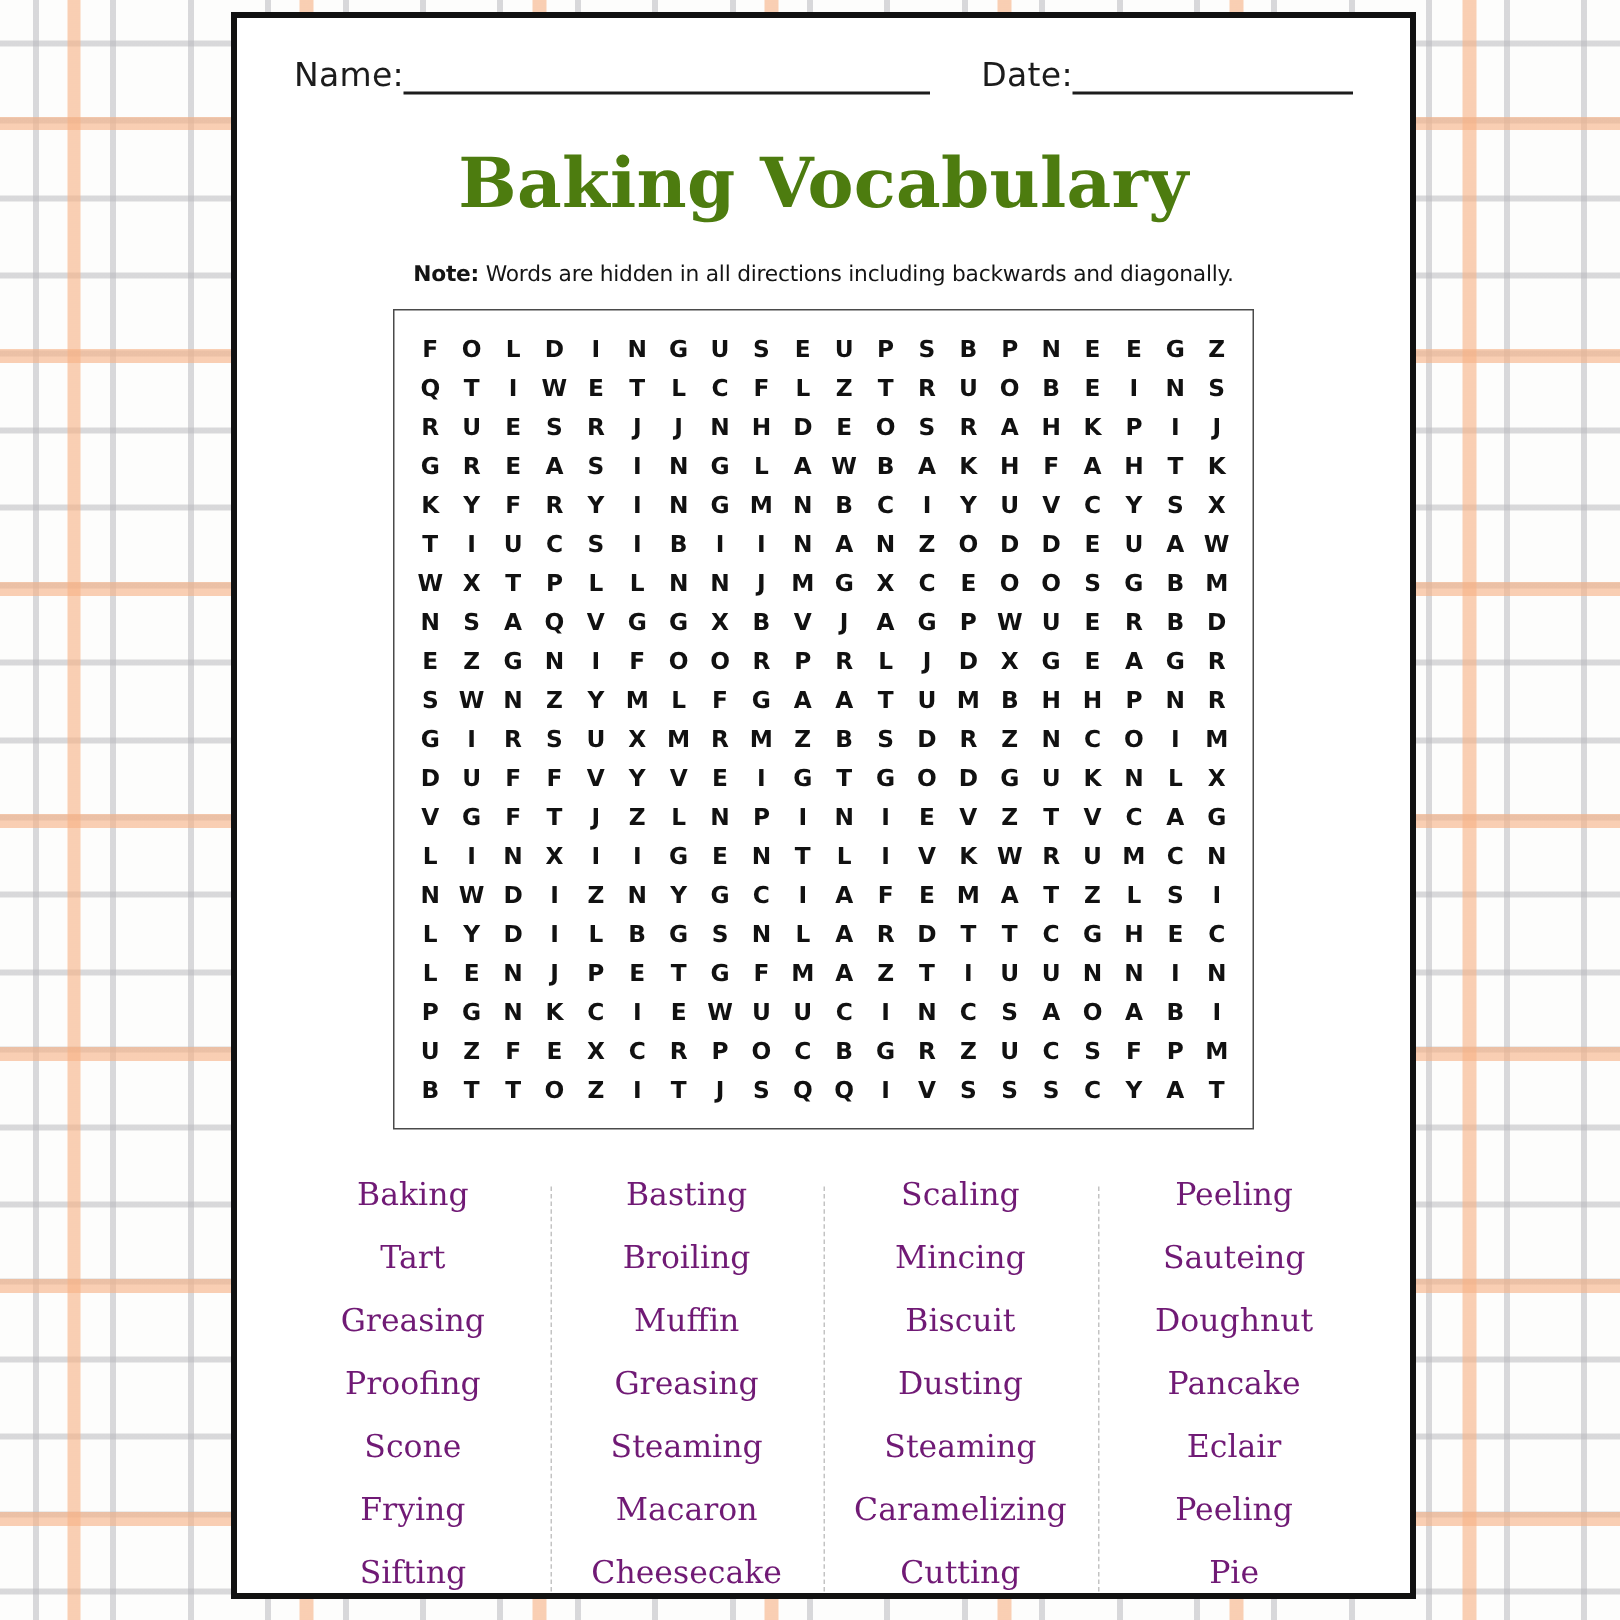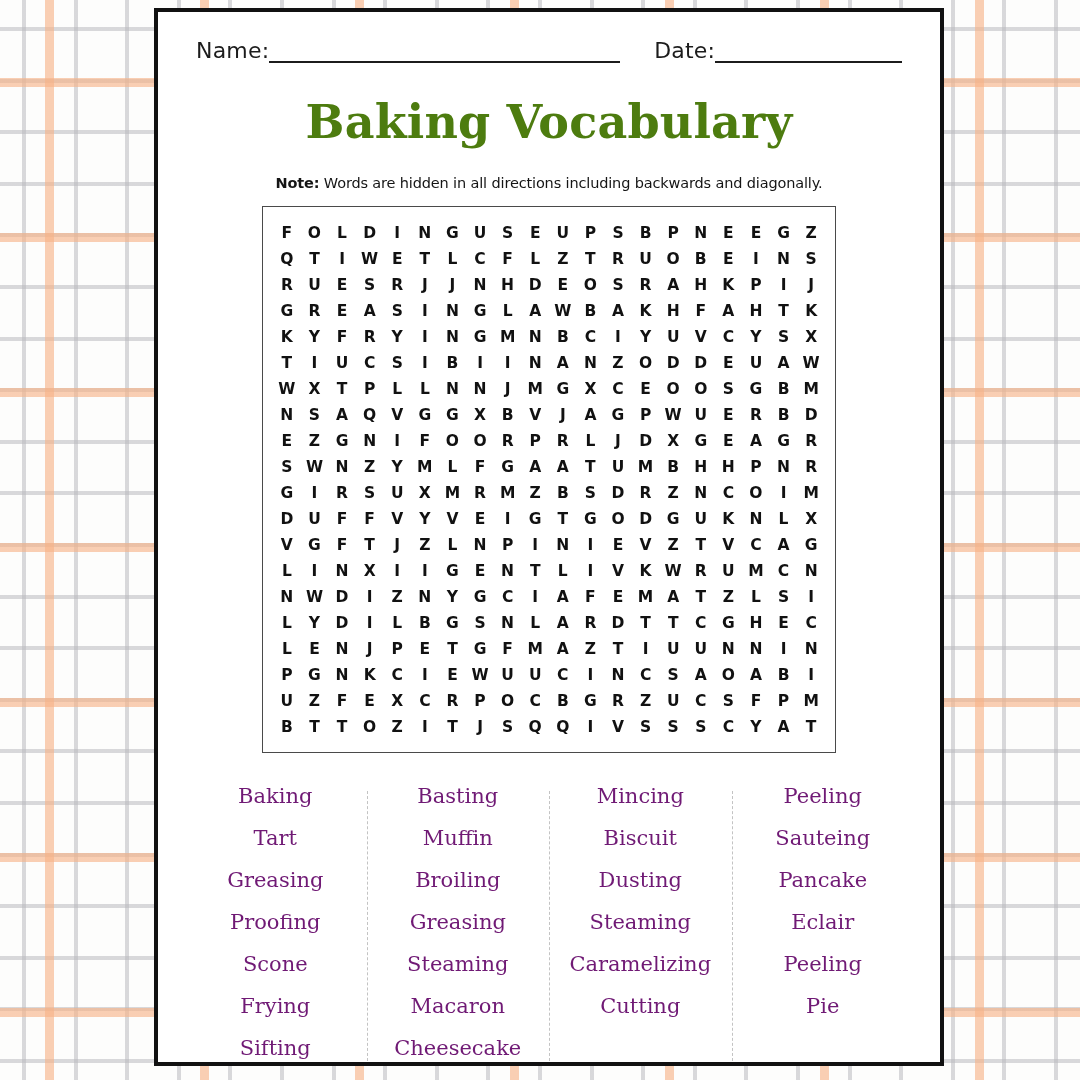--- a/index.html
+++ b/index.html
@@ -634,38 +634,40 @@
         <div class="word-item">Baking</div>
         <div class="word-item">Tart</div>
         <div class="word-item">Greasing</div>
         <div class="word-item">Proofing</div>
         <div class="word-item">Scone</div>
         <div class="word-item">Frying</div>
         <div class="word-item">Sifting</div>
       </div>
       <div class="word-column">
         <div class="word-item">Basting</div>
+        <div class="word-item">Broiling</div>
         <div class="word-item">Muffin</div>
-        <div class="word-item">Broiling</div>
         <div class="word-item">Greasing</div>
         <div class="word-item">Steaming</div>
         <div class="word-item">Macaron</div>
         <div class="word-item">Cheesecake</div>
       </div>
       <div class="word-column">
+        <div class="word-item">Scaling</div>
         <div class="word-item">Mincing</div>
         <div class="word-item">Biscuit</div>
         <div class="word-item">Dusting</div>
         <div class="word-item">Steaming</div>
         <div class="word-item">Caramelizing</div>
         <div class="word-item">Cutting</div>
       </div>
       <div class="word-column">
         <div class="word-item">Peeling</div>
         <div class="word-item">Sauteing</div>
+        <div class="word-item">Doughnut</div>
         <div class="word-item">Pancake</div>
         <div class="word-item">Eclair</div>
         <div class="word-item">Peeling</div>
         <div class="word-item">Pie</div>
       </div>
     </div>
 
 </div>
 
 </body></html>

